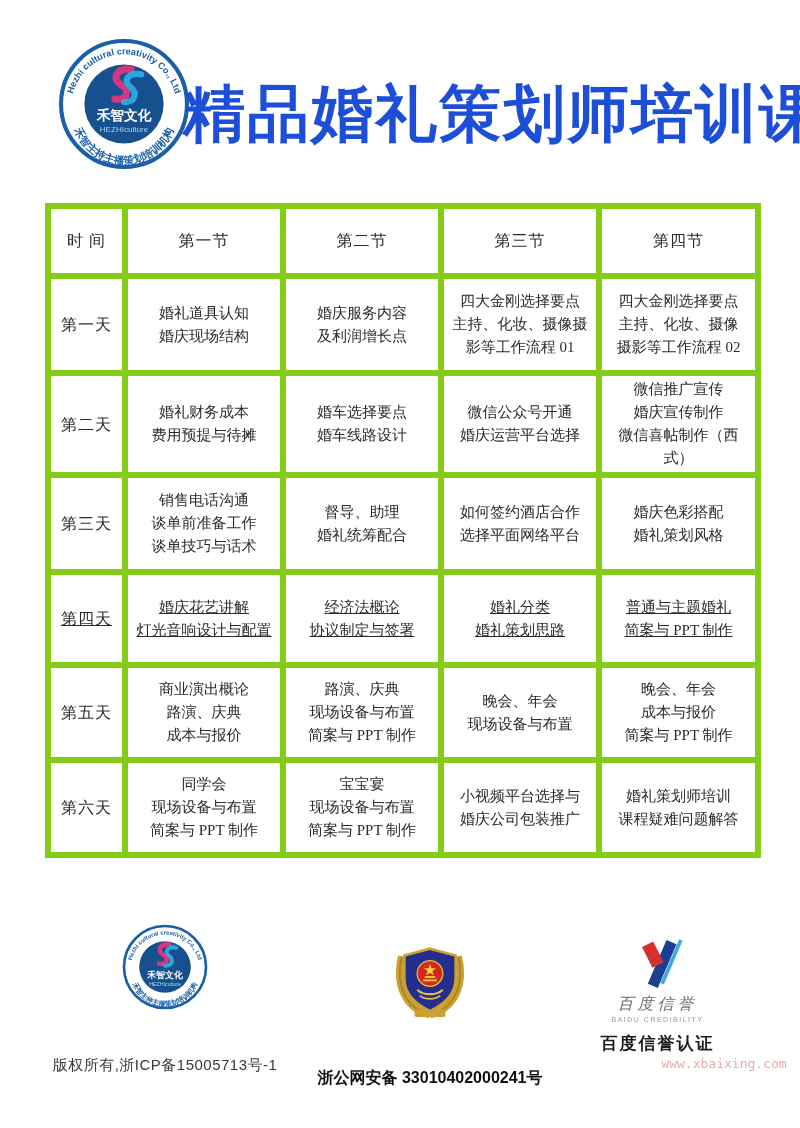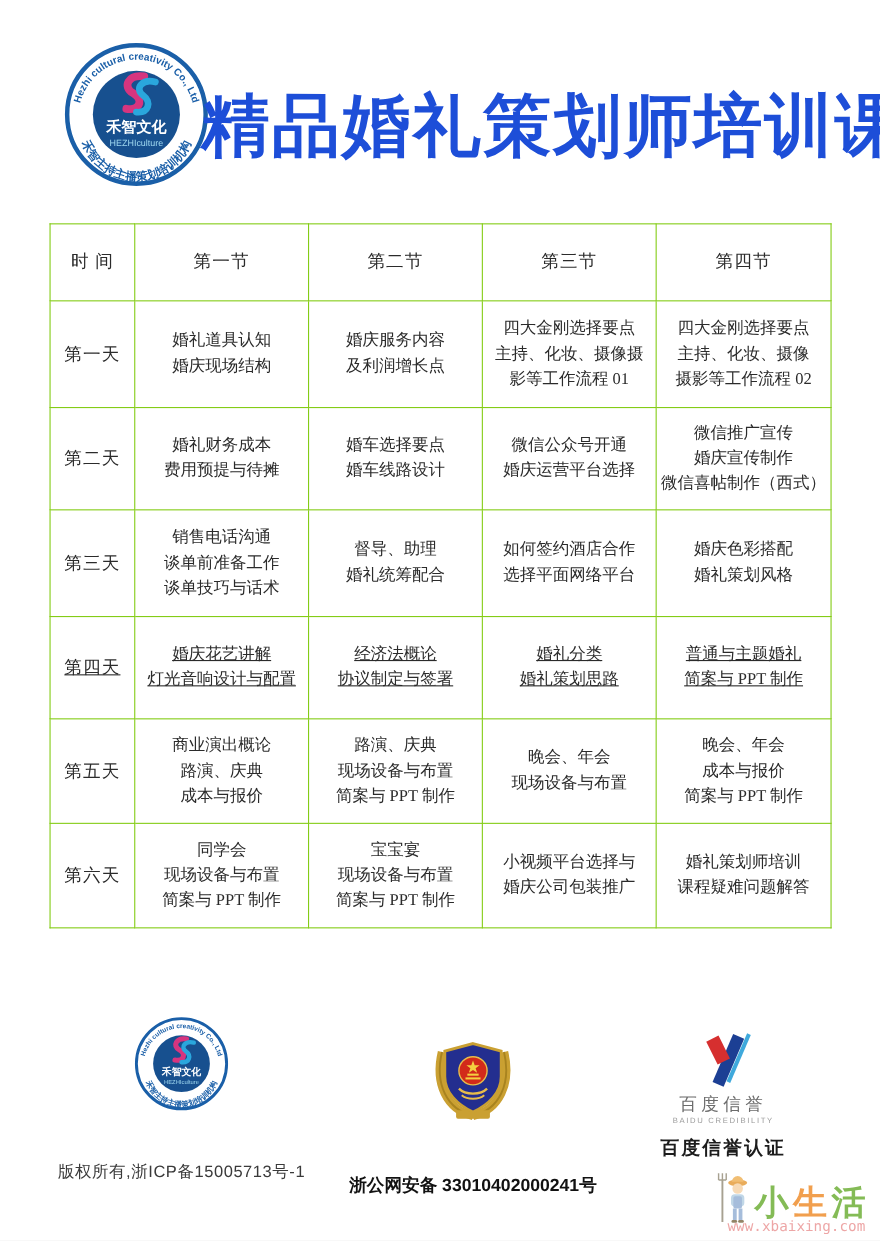--- a/index.html
+++ b/index.html
@@ -10,21 +10,21 @@
   .logo-main { position:absolute; left:58px; top:38px; width:132px; height:132px; }
   .page-title { position:absolute; left:183px; top:72px; width:560px;
     font-family:"Liberation Sans","DejaVu Sans",sans-serif; font-weight:bold;
     font-size:62px; letter-spacing:2px; color:#1d4ed8; white-space:nowrap; }
 
   
   table.schedule { position:absolute; left:45px; top:203px; width:710px;
     border-collapse:collapse; table-layout:fixed;
     font-family:"Liberation Serif","DejaVu Serif",serif; color:#2b2b2b; }
   table.schedule th, table.schedule td {
-    border:1px solid #84cc16; text-align:center; vertical-align:middle;
+    border:6px solid #84cc16; text-align:center; vertical-align:middle;
     white-space:pre-line; padding:2px 4px; }
   table.schedule th { font-weight:normal; font-size:16px; height:70px; letter-spacing:1px; }
   table.schedule td { font-size:15px; line-height:23px; }
   table.schedule td.day { font-size:16px; letter-spacing:1px; }
   tbody tr:nth-child(1){ height:97px; }
   tbody tr:nth-child(2){ height:93px; }
   tbody tr:nth-child(3){ height:97px; }
   tbody tr:nth-child(4){ height:93px;text-decoration:underline; }
   tbody tr:nth-child(5){ height:95px; }
   tbody tr:nth-child(6){ height:95px; }
@@ -32,21 +32,21 @@
   
   .f-block { position:absolute; display:flex; flex-direction:column; align-items:center; }
   .f-left  { left:45px;  top:924px; width:240px;gap:32px; }
   .f-mid   { left:310px; top:944px; width:240px;gap:32px; }
   .f-right { left:560px; top:938px; width:195px; }
   .logo-small { width:86px; height:86px; }
   .badge-icon { width:82px; height:76px; }
   .baidu-icon { width:58px; height:52px; }
   .icp-text { margin-top:14px; font-size:15px; color:#3a3a3a; letter-spacing:0.5px; }
   .police-text { margin-top:16px; font-size:16px; font-weight:bold; color:#111; }
-  .baidu-cn { margin-top:4px; font-size:16px; color:#6b6b6b; letter-spacing:4px; }
+  .baidu-cn { margin-top:4px; font-size:16px; color:#6b6b6b; letter-spacing:4px;font-style:italic; }
   .baidu-en { font-size:7px; color:#9a9a9a; letter-spacing:1.5px; margin-top:1px; }
   .baidu-cert { margin-top:9px; font-size:17px; font-weight:bold; color:#1c1c1c; letter-spacing:2px; }
 
   
   .watermark { position:absolute; left:650px; top:1064px; width:148px; text-align:center; opacity:0.92; }
   .wm-row { display:flex; align-items:flex-end; justify-content:flex-start; }
   .wm-farmer { width:36px; height:52px; flex:0 0 auto; }
   .wm-chars { font-family:"DejaVu Sans",sans-serif; font-weight:bold; font-size:31px; line-height:1;
     letter-spacing:4px; padding-bottom:6px; }
   .wm-c1, .wm-c3 { color:#7ab648; }
@@ -236,22 +236,16 @@
   <div class="f-block f-right">
     <svg class="baidu-icon">
       <use href="#baidu-v-symbol"></use>
     </svg>
     <div class="baidu-cn">百度信誉</div>
     <div class="baidu-en">BAIDU CREDIBILITY</div>
     <div class="baidu-cert">百度信誉认证</div>
   </div>
 
   <div class="watermark">
-    <div class="wm-row">
-      <svg class="wm-farmer">
-        <use href="#farmer-symbol"></use>
-      </svg>
-      <div class="wm-chars"><span class="wm-c1">小</span><span class="wm-c2">生</span><span class="wm-c3">活</span></div>
-    </div>
     <div class="wm-url">www.xbaixing.com</div>
   </div>
 
 </div>
 
 </body></html>

